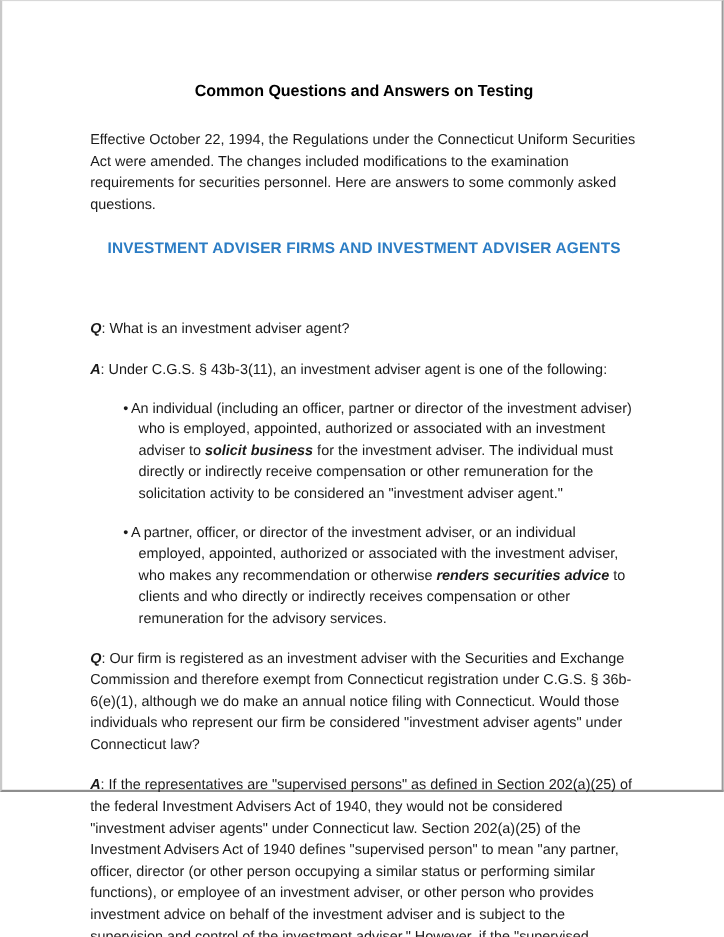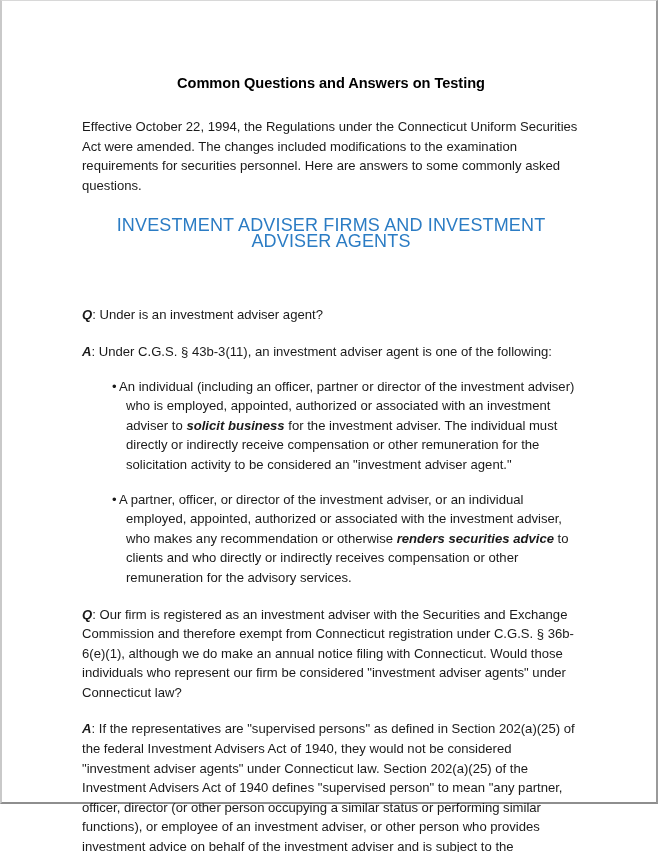--- a/index.html
+++ b/index.html
@@ -10,21 +10,21 @@
     width: 658px;
     height: 852px;
     background: #ffffff;
     font-family: "Liberation Sans", sans-serif;
     overflow: hidden;
   }
   .page {
     position: relative;
     box-sizing: border-box;
     width: 658px;
-    height: 804px;
+    height: 720px;
     background: #ffffff;
     border-top: 1px solid #d8d8d8;
     border-left: 2px solid #c9c9c9;
     border-right: 2px solid #9a9a9a;
     border-bottom: 2px solid #8e8e8e;
   }
   .content {
     position: absolute;
     left: 80px;
     top: 72px;
@@ -50,22 +50,22 @@
     text-align: left;
   }
   .gap-intro { height: 24px; }
   .gap-sec   { height: 22px; }
   .gap-qa    { height: 17px; }
   .gap-list  { height: 15px; }
   .gap-blk   { height: 17px; }
 
   .section-heading {
     text-align: center;
-    font-weight: normal;
-    font-size: 18px;
+    font-weight: bold;
+    font-size: 14px;
     line-height: 16px;
     letter-spacing: 0.15px;
     margin: 0;
   }
   .qa-marker {
     font-weight: bold;
     font-style: italic;
   }
   strong.bold {
     font-weight: bold;
@@ -115,21 +115,21 @@
     <p class="section-heading" style="color:#2B7CC4;">INVESTMENT ADVISER FIRMS AND INVESTMENT ADVISER AGENTS</p>
 
     <div class="gap-sec"></div>
 
 
     <div class="gap-qa"></div>
 
 
     <div class="gap-qa"></div>
 
-    <p class="para"><span class="qa-marker">Q</span><span>:</span><span> Under is an investment adviser agent?</span></p>
+    <p class="para"><span class="qa-marker">Q</span><span>:</span><span> What is an investment adviser agent?</span></p>
 
     <div class="gap-qa"></div>
 
     <p class="para"><span class="qa-marker">A</span><span>:</span><span> Under C.G.S. § 43b-3(11), an investment adviser agent is one of the following:</span></p>
 
     <div class="gap-list"></div>
 
     <ul class="bullets">
       <li><span class="bullet-dot">•</span><span>An individual (including an officer, partner or director of the investment adviser) who is employed, appointed, authorized or associated with an investment adviser to </span><strong class="bold">solicit business</strong><span> for the investment adviser. The individual must directly or indirectly receive compensation or other remuneration for the solicitation activity to be considered an "investment adviser agent."</span></li>
       <li><span class="bullet-dot">•</span><span>A partner, officer, or director of the investment adviser, or an individual employed, appointed, authorized or associated with the investment adviser, who makes any recommendation or otherwise </span><strong class="bold">renders securities advice</strong><span> to clients and who directly or indirectly receives compensation or other remuneration for the advisory services.</span></li>

